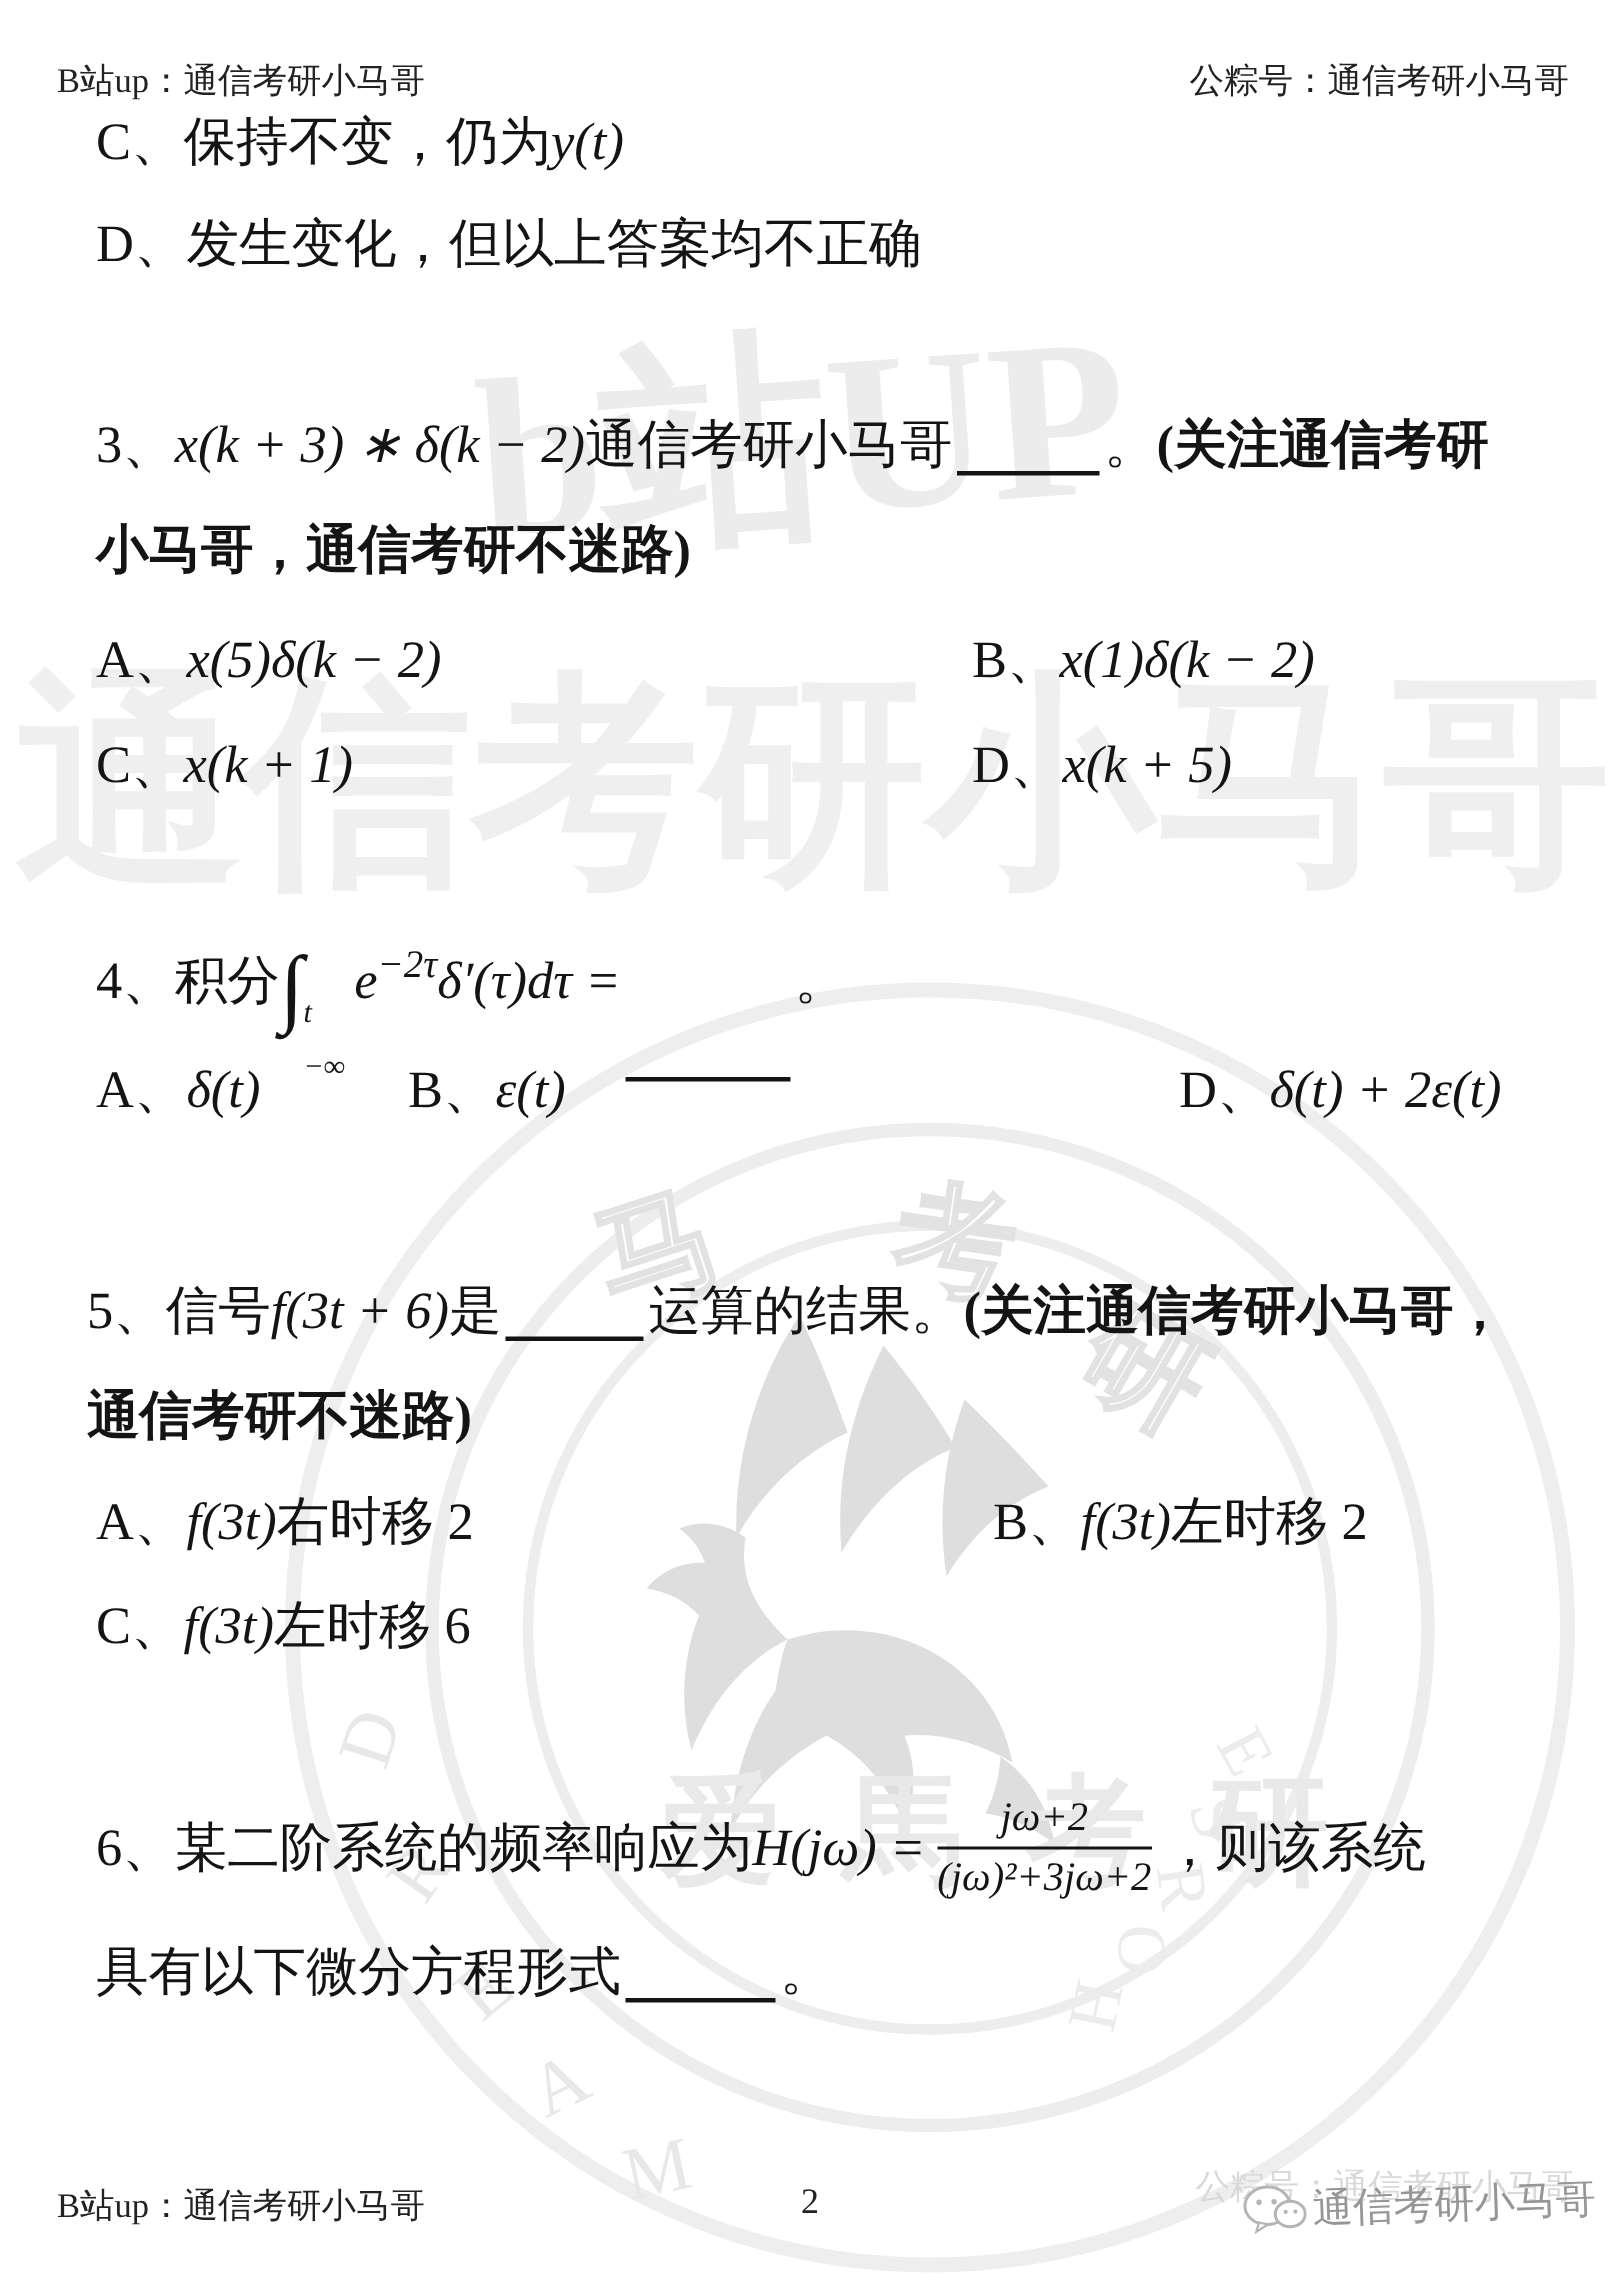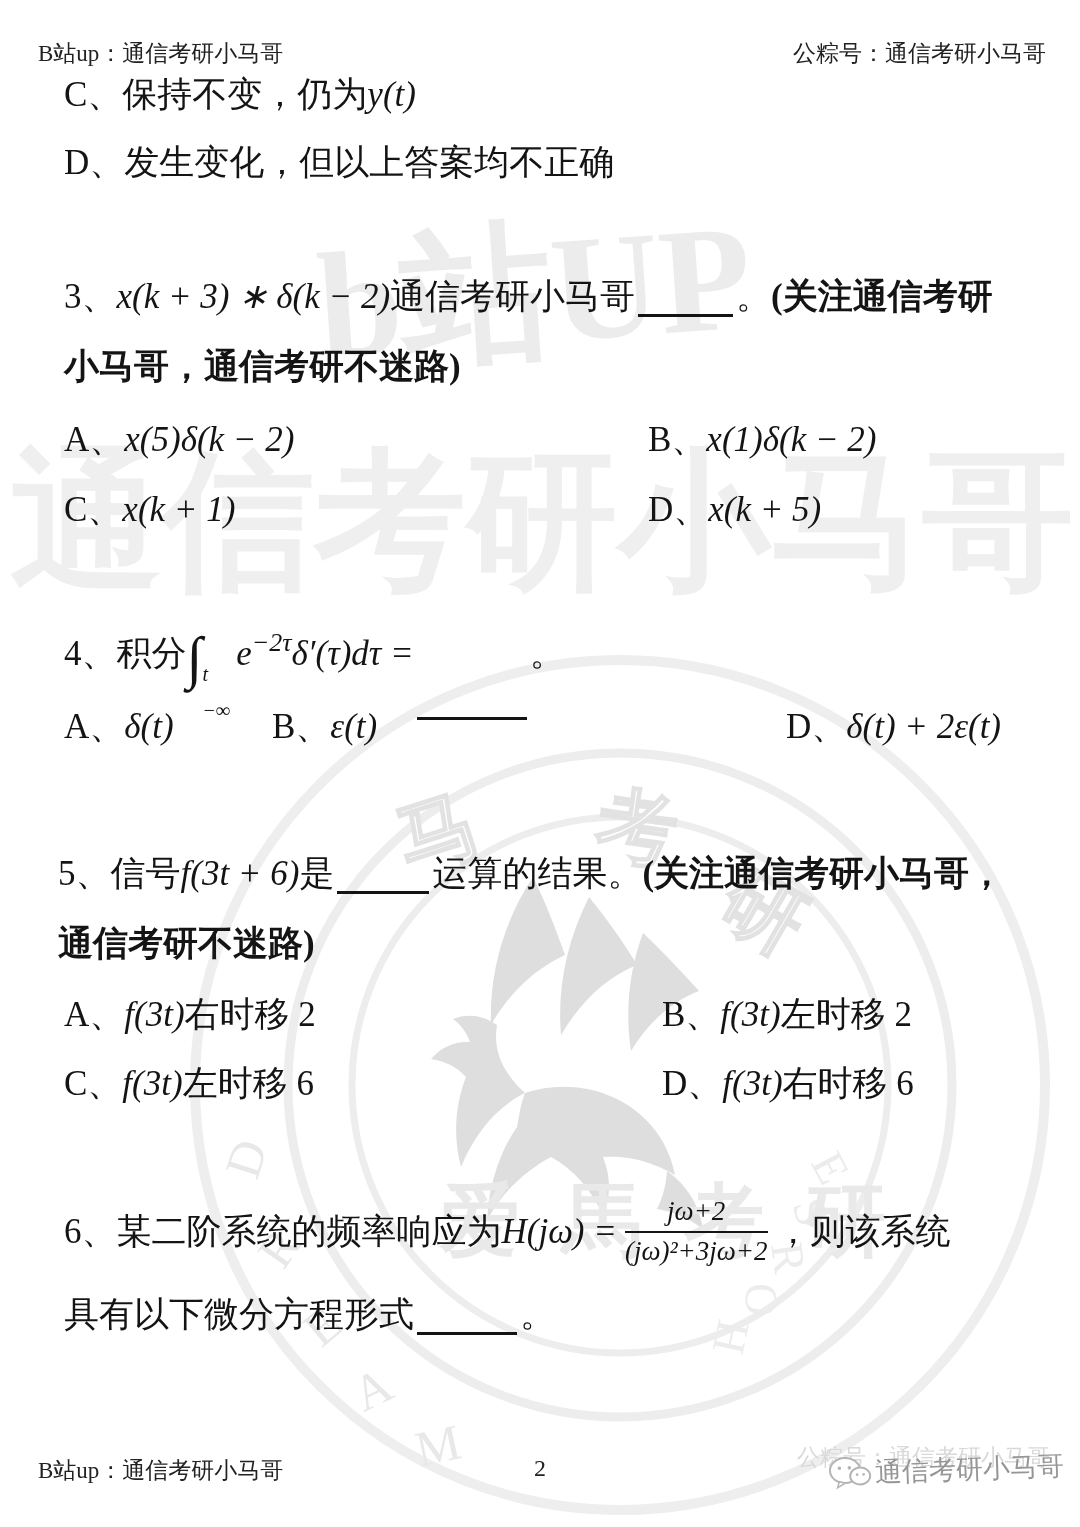--- a/index.html
+++ b/index.html
@@ -135,23 +135,20 @@
   </div>
   <div class="line" style="left:64px;top:994px;">
     <span>A、</span><span class="m">f(3t)</span><span>右时移 2</span>
   </div>
   <div class="line" style="left:662px;top:994px;">
     <span>B、</span><span class="m">f(3t)</span><span>左时移 2</span>
   </div>
   <div class="line" style="left:64px;top:1063px;">
     <span>C、</span><span class="m">f(3t)</span><span>左时移 6</span>
   </div>
-  <div class="line" style="left:662px;top:1063px;">
-    <span>D、</span><span class="m">f(3t)</span><span>右时移 6</span>
-  </div>
 
   <div class="line q6row" style="left:64px;top:1183px;">
     <span>6、某二阶系统的频率响应为</span>
     <span class="m">H(jω) =</span>
     <span class="frac">
       <span class="num">jω+2</span>
       <span class="den">(jω)²+3jω+2</span>
     </span>
     <span>，则该系统</span>
   </div>

